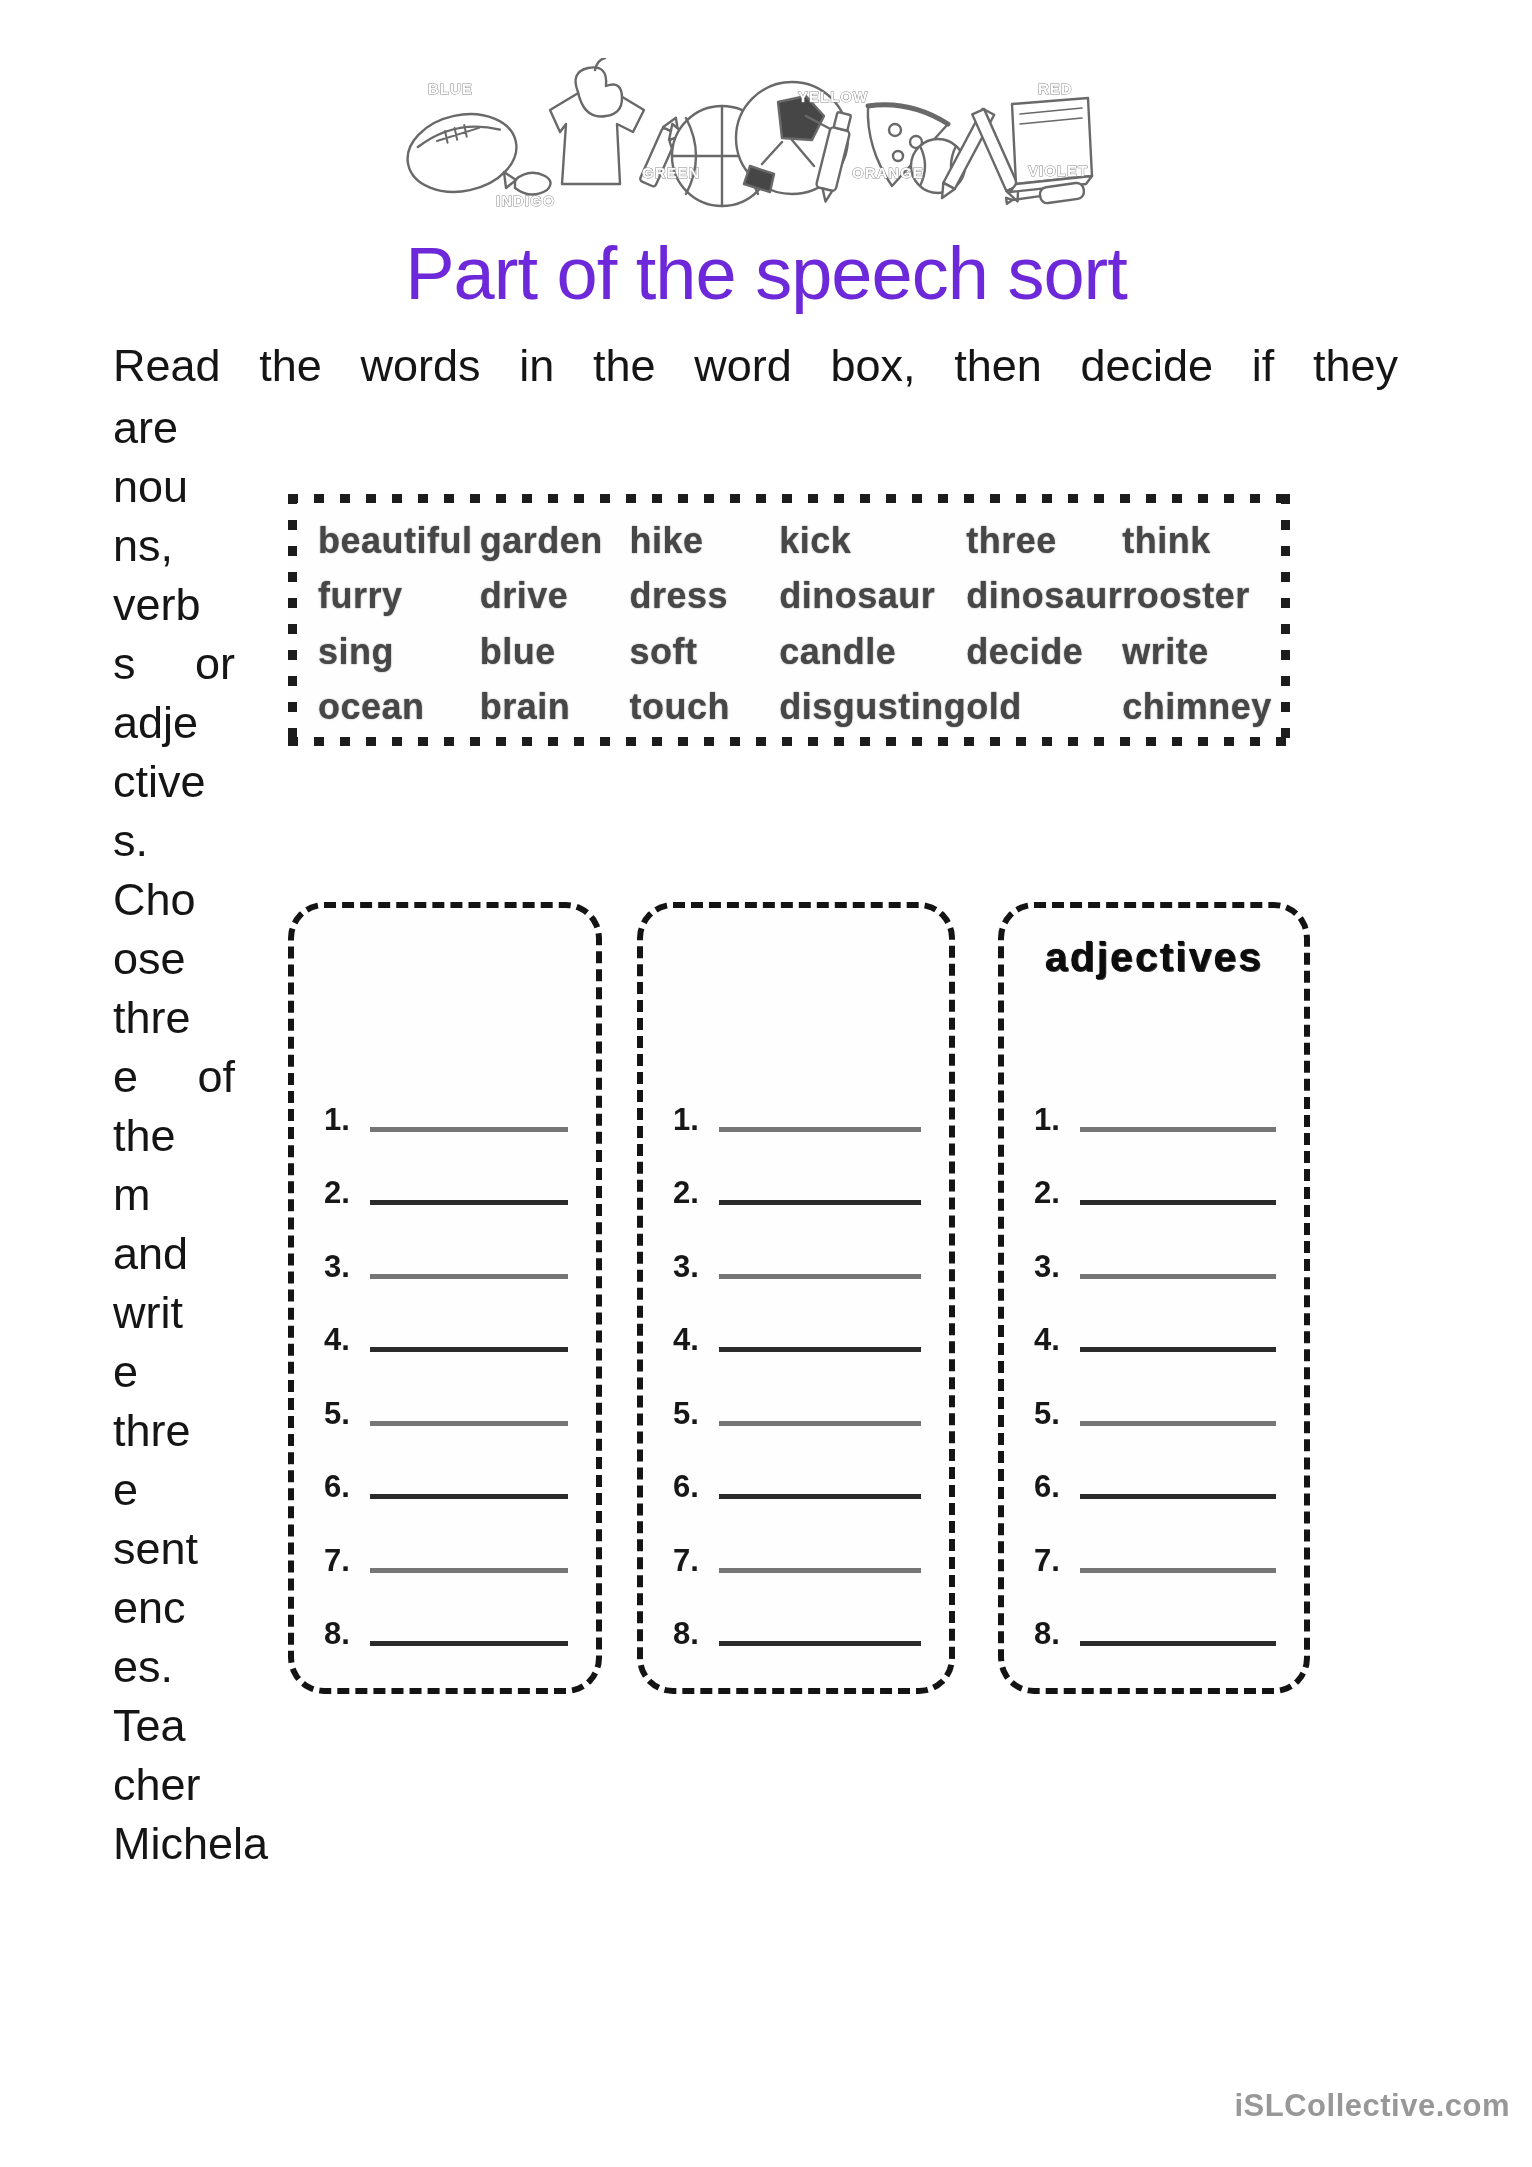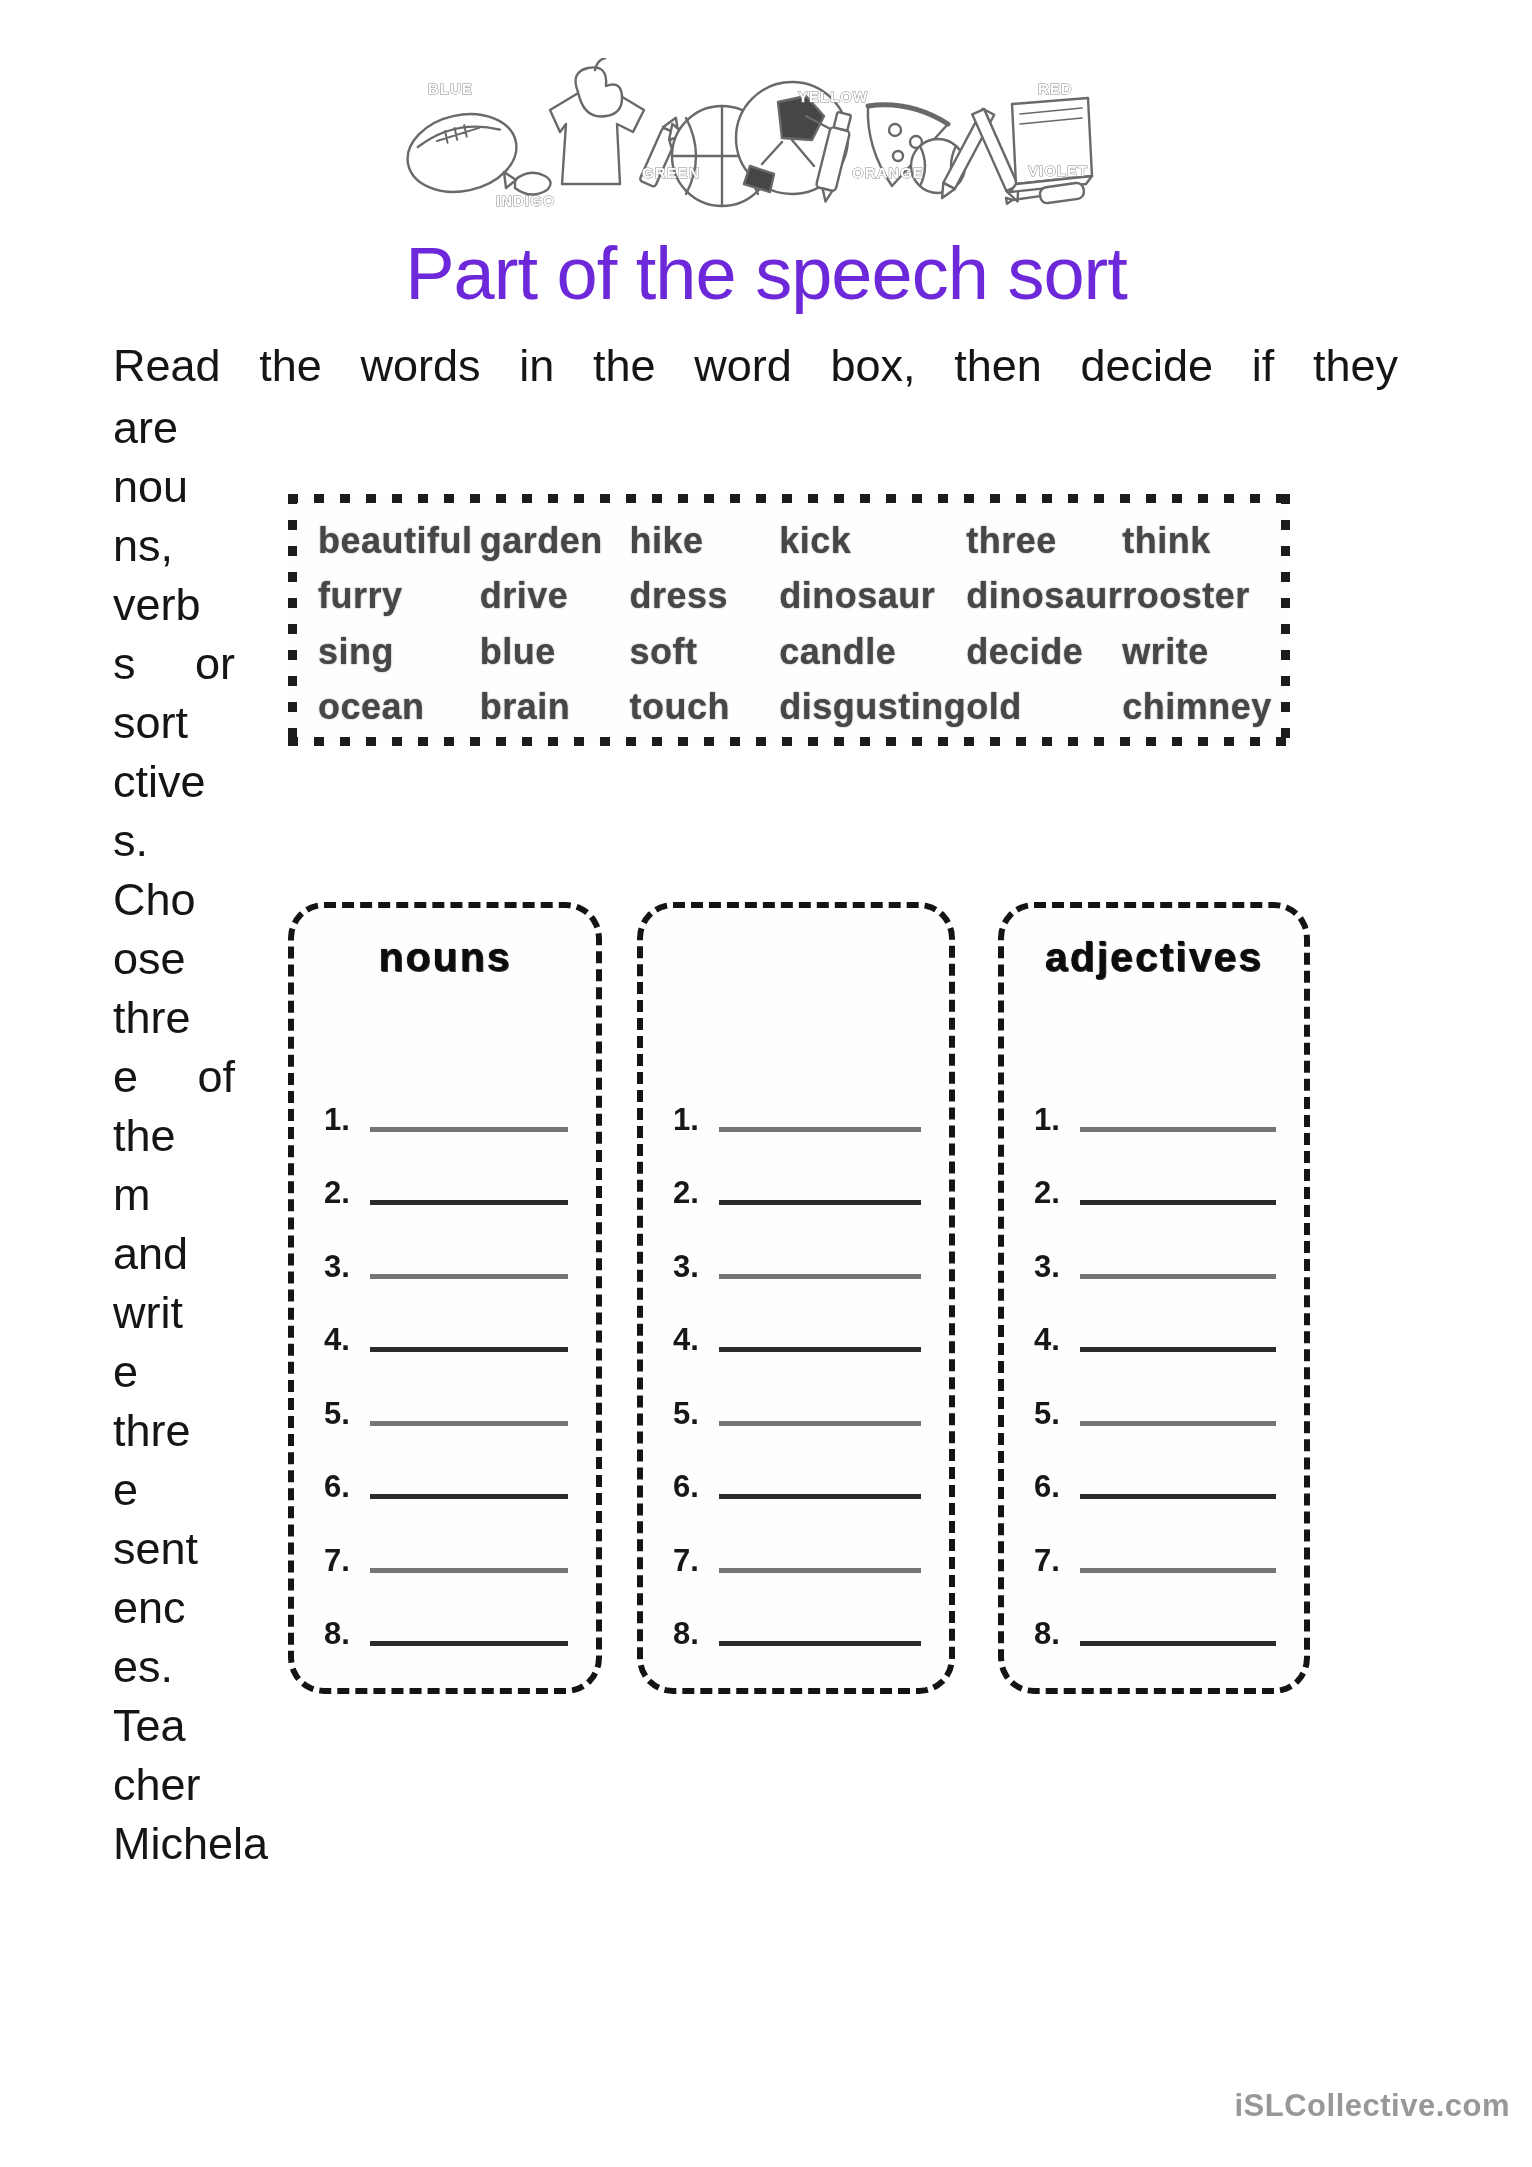--- a/index.html
+++ b/index.html
@@ -230,21 +230,21 @@
     <div class="lc-line">are</div>
 
     <div class="lc-line">nou</div>
 
     <div class="lc-line">ns,</div>
 
     <div class="lc-line">verb</div>
 
     <div class="lc-line">s or</div>
 
-    <div class="lc-line">sort</div>
+    <div class="lc-line">adje</div>
 
     <div class="lc-line">ctive</div>
 
     <div class="lc-line">s.</div>
 
     <div class="lc-line">Cho</div>
 
     <div class="lc-line">ose</div>
 
     <div class="lc-line">thre</div>
@@ -329,21 +329,20 @@
 
       <span class="word">disgusting</span>
 
       <span class="word">old</span>
 
       <span class="word">chimney</span>
     </div>
 </div>
 
 <div class="sort-box" id="box-nouns">
-  <div class="box-header">nouns</div>
   <div class="lines">
 
       <div class="line">
         <span class="num">1.</span>
         <span class="rule"></span>
       </div>
 
       <div class="line">
         <span class="num">2.</span>
         <span class="rule"></span>

